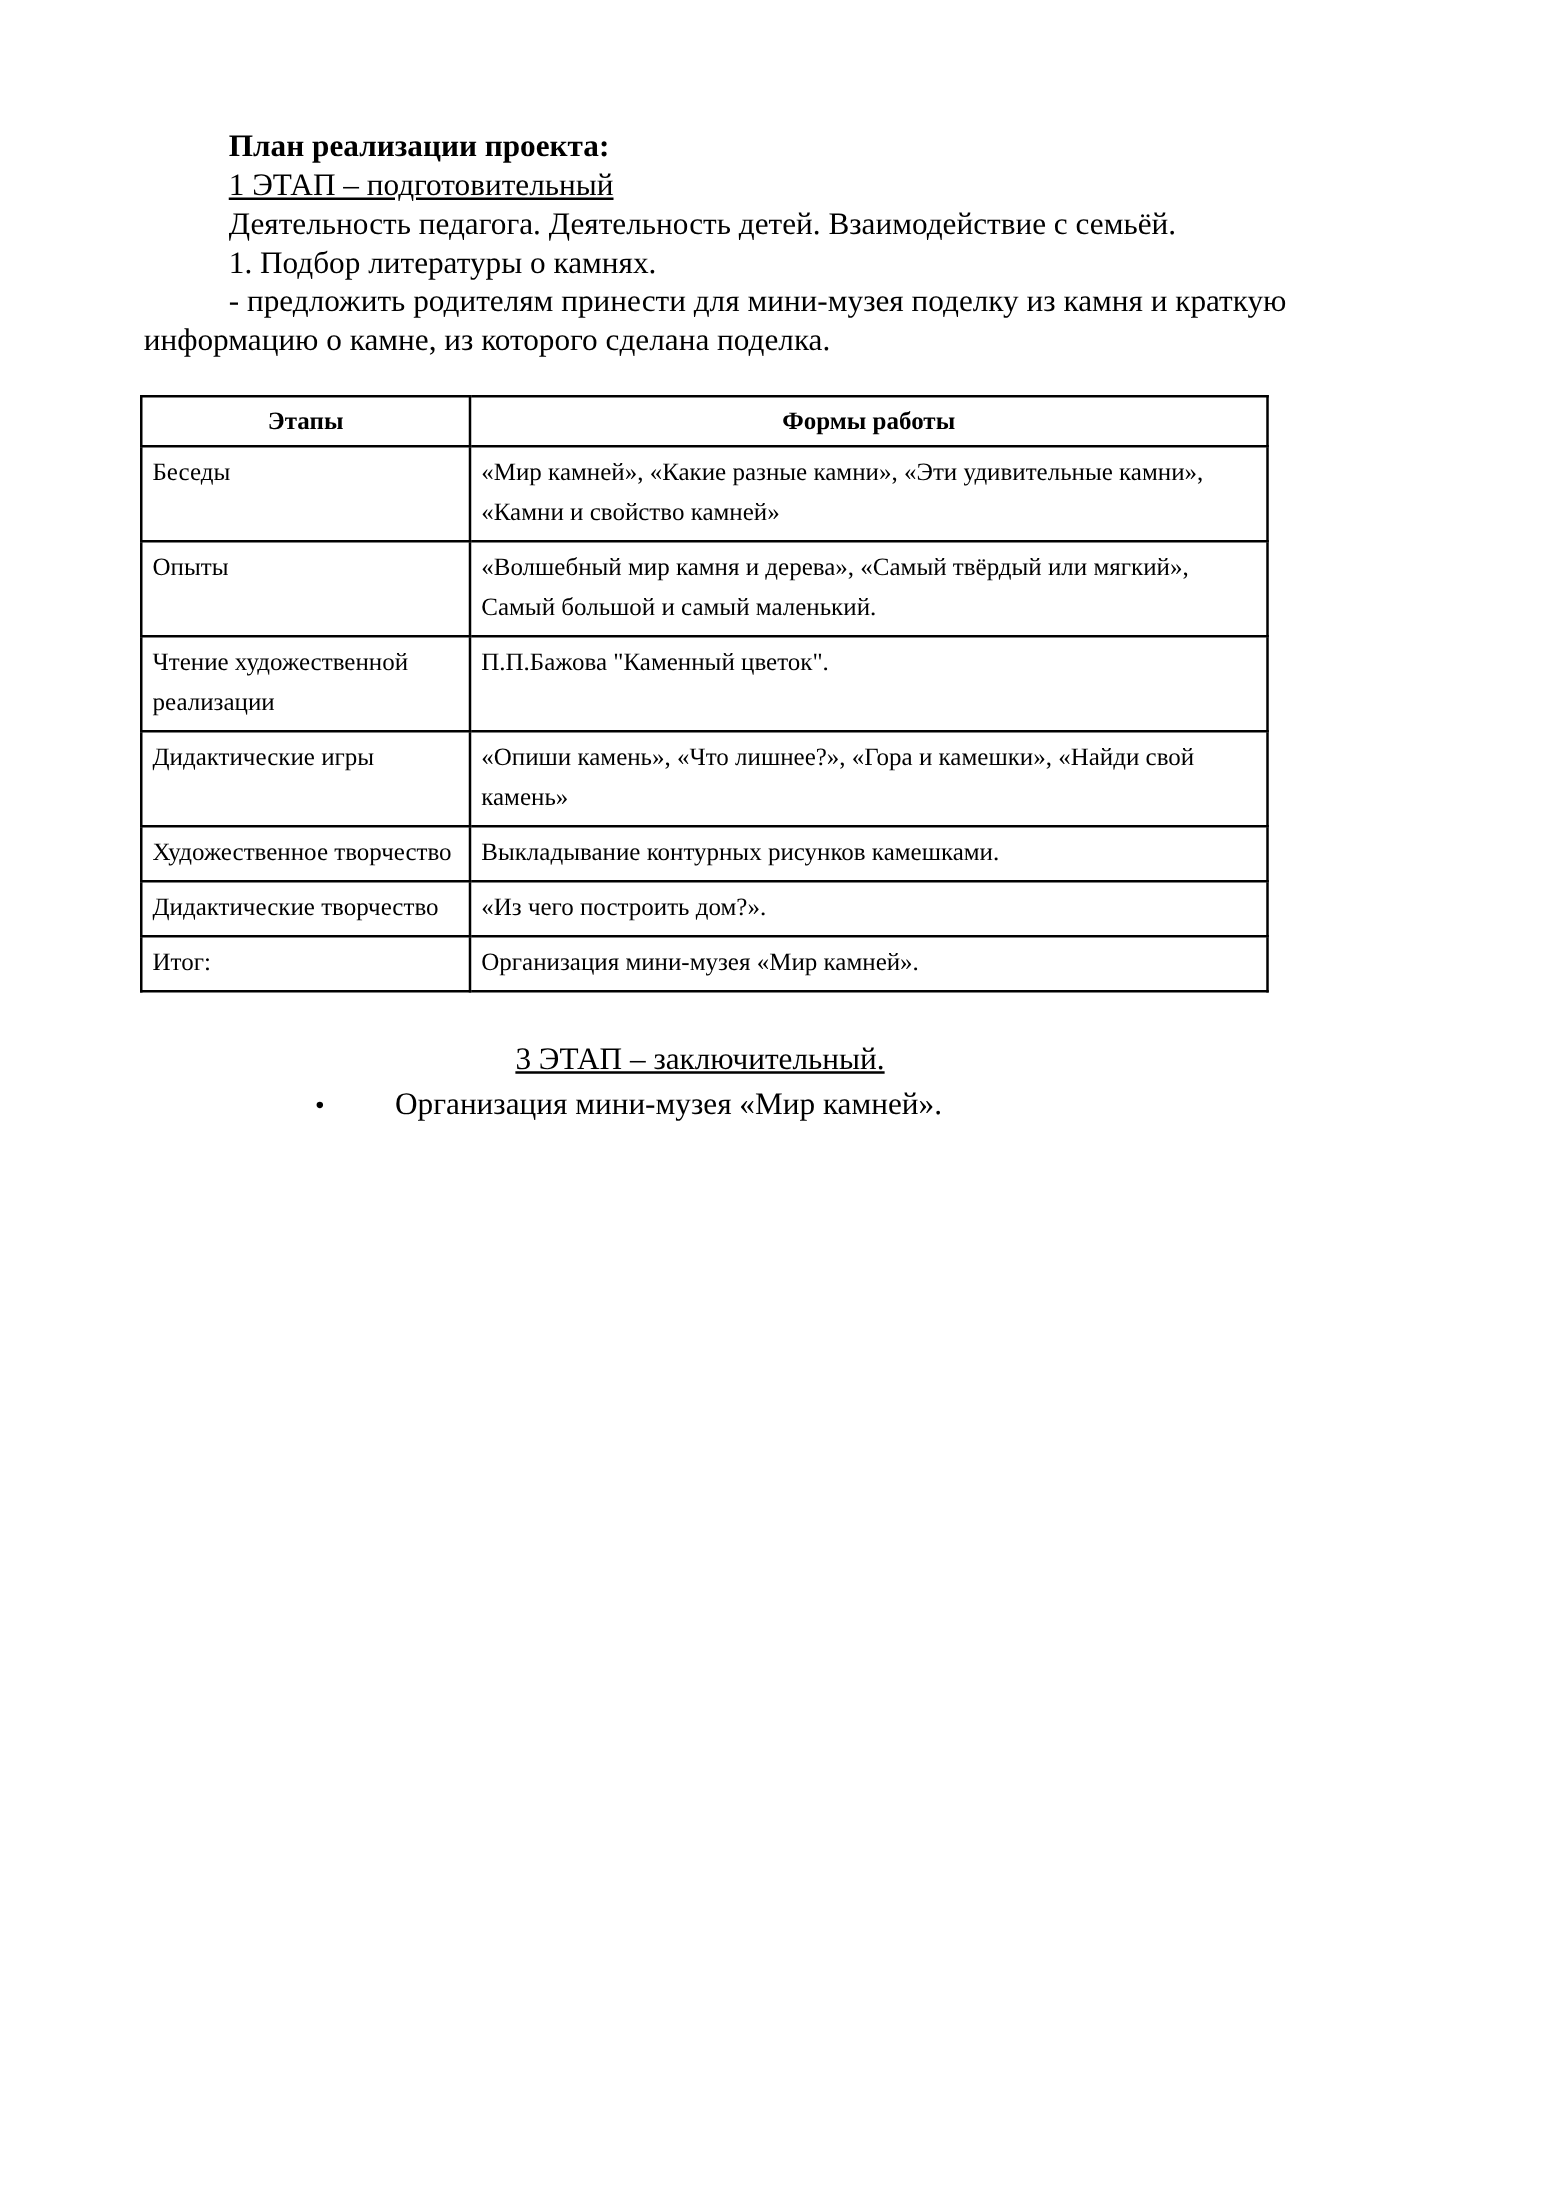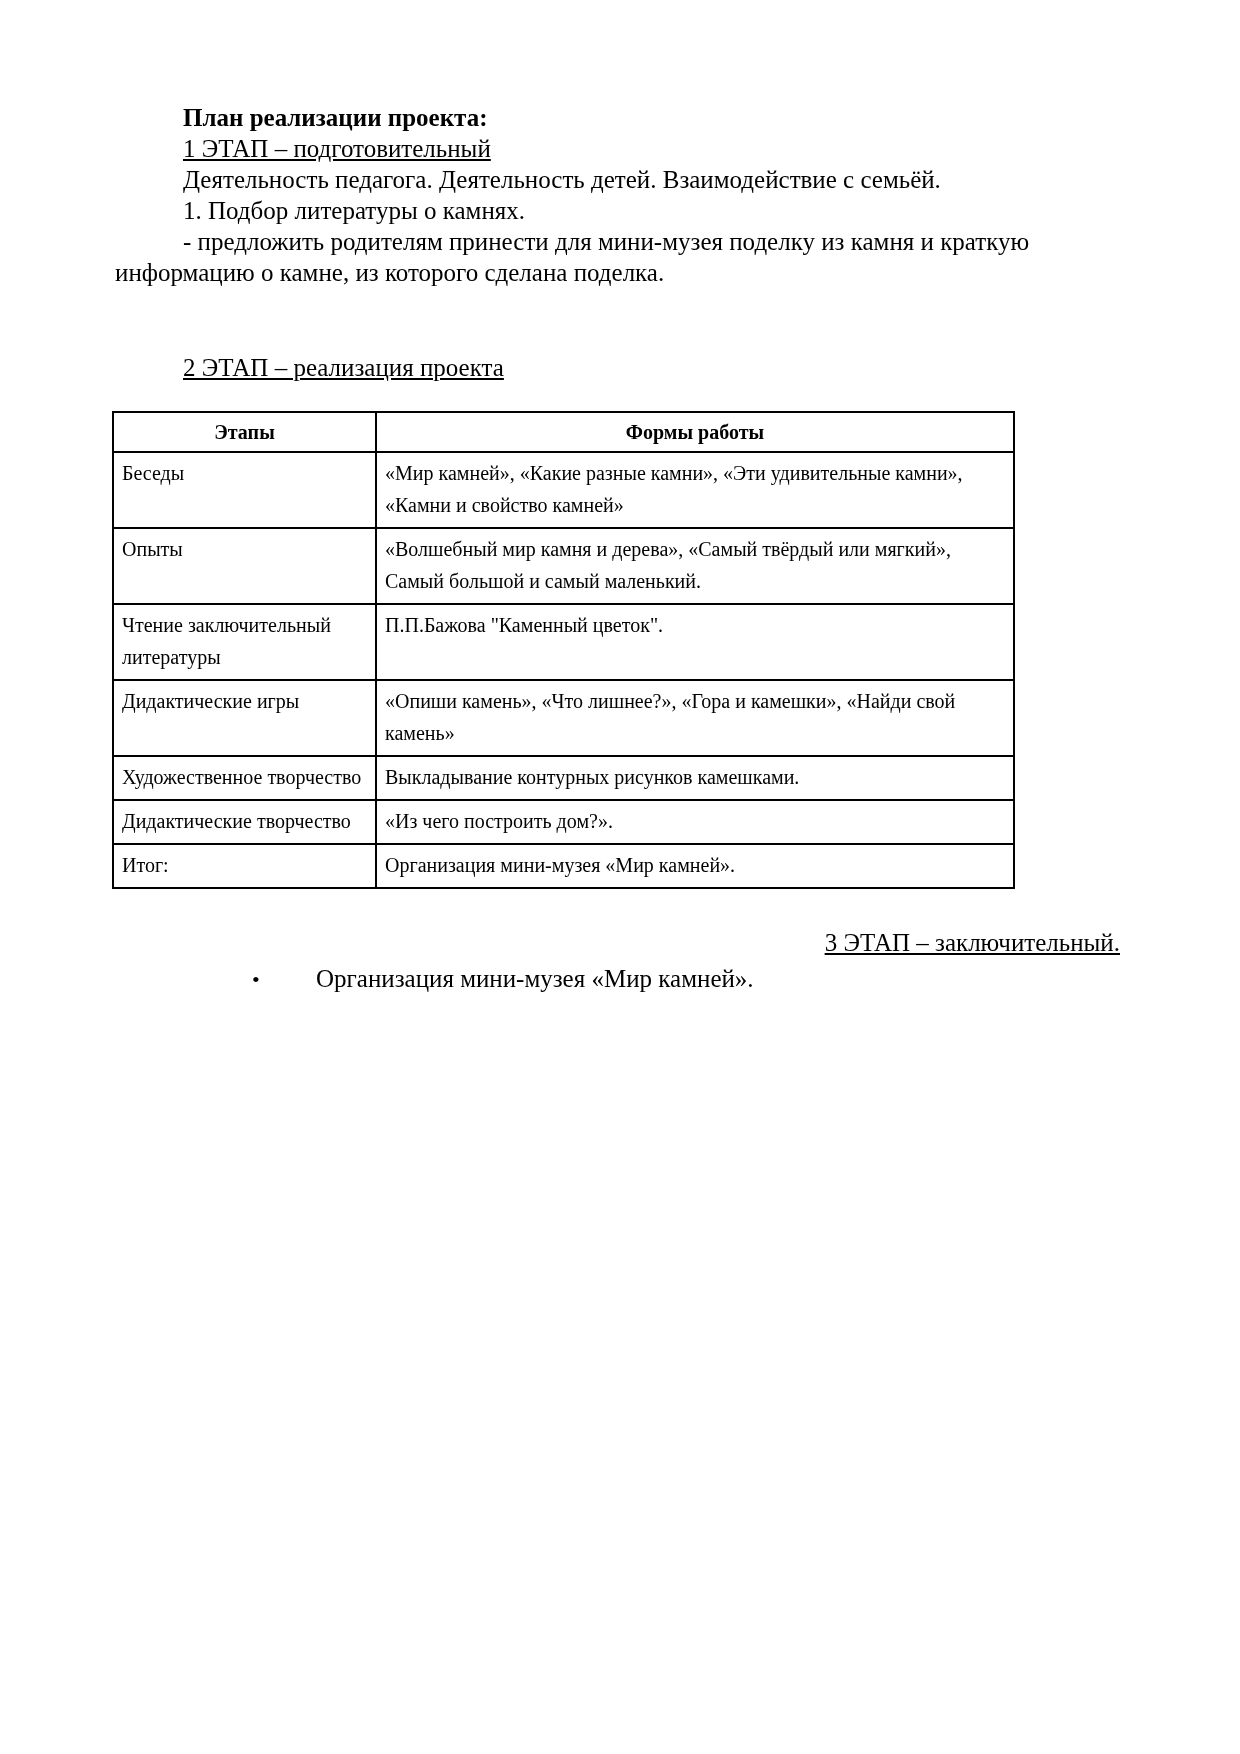--- a/index.html
+++ b/index.html
@@ -58,21 +58,21 @@
     padding: 3px 8px;
   }
   table.plan-table col.c1 { width: 263px; }
   table.plan-table col.c2 { width: 638px; }
   td.lh-tall {
     line-height: 46px;
   }
   .stage3 {
     margin: 38px 120px 0 0;
     width: 1120px;
-    text-align: right;
+    text-align: center;
     text-decoration: underline;
     font-size: 25px;
     line-height: 31px;
   }
   .bullet-line {
     margin-top: 4px;
     padding-left: 252px;
     font-size: 25px;
     line-height: 34px;
   }
@@ -86,21 +86,20 @@
 <body>
 
 <div class="doc">
 
   <p class="para title">План реализации проекта:</p>
   <p class="para underline">1 ЭТАП – подготовительный</p>
   <p class="para">Деятельность педагога. Деятельность детей. Взаимодействие с семьёй.</p>
   <p class="para">1. Подбор литературы о камнях.</p>
   <p class="para"> - предложить родителям  принести для мини-музея поделку из камня и краткую информацию о камне, из которого сделана поделка.</p>
 
-  <p class="para underline stage2">2 ЭТАП – реализация проекта</p>
 
   <table class="plan-table">
     <colgroup>
         <col class="c1">
         <col class="c2">
       </colgroup>
     <thead>
       <tr>
         <th>Этапы</th>
         <th>Формы работы</th>
@@ -109,21 +108,21 @@
     <tbody>
       <tr>
         <td>Беседы</td>
         <td> «Мир камней», «Какие разные камни», «Эти удивительные камни», «Камни и свойство камней»</td>
       </tr>
       <tr>
         <td>Опыты</td>
         <td>«Волшебный мир камня и дерева», «Самый твёрдый или мягкий»,  Самый большой и самый маленький.</td>
       </tr>
       <tr>
-        <td class="lh-tall">Чтение заключительный литературы</td>
+        <td class="lh-tall">Чтение художественной реализации</td>
         <td>П.П.Бажова "Каменный цветок".</td>
       </tr>
       <tr>
         <td>Дидактические игры</td>
         <td> «Опиши камень», «Что лишнее?», «Гора и камешки», «Найди свой камень»</td>
       </tr>
       <tr>
         <td class="lh-tall">Художественное творчество</td>
         <td>Выкладывание контурных рисунков камешками.</td>
       </tr>

